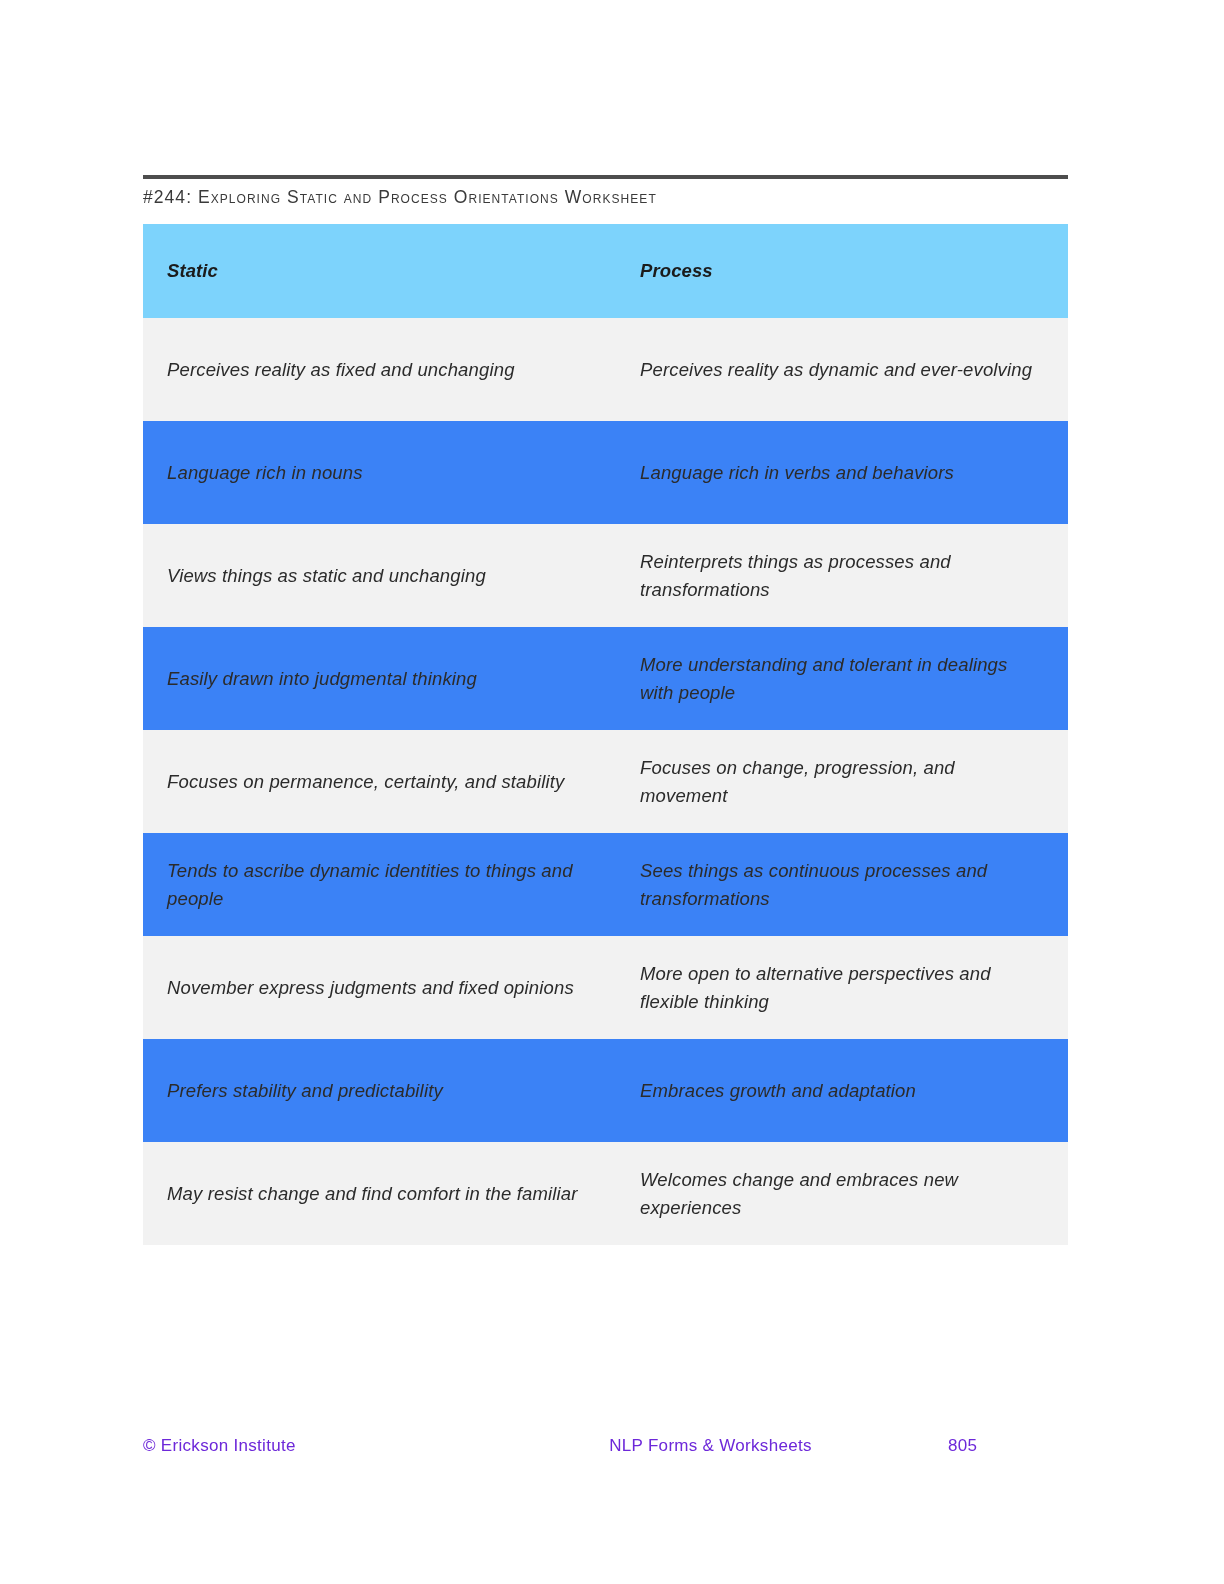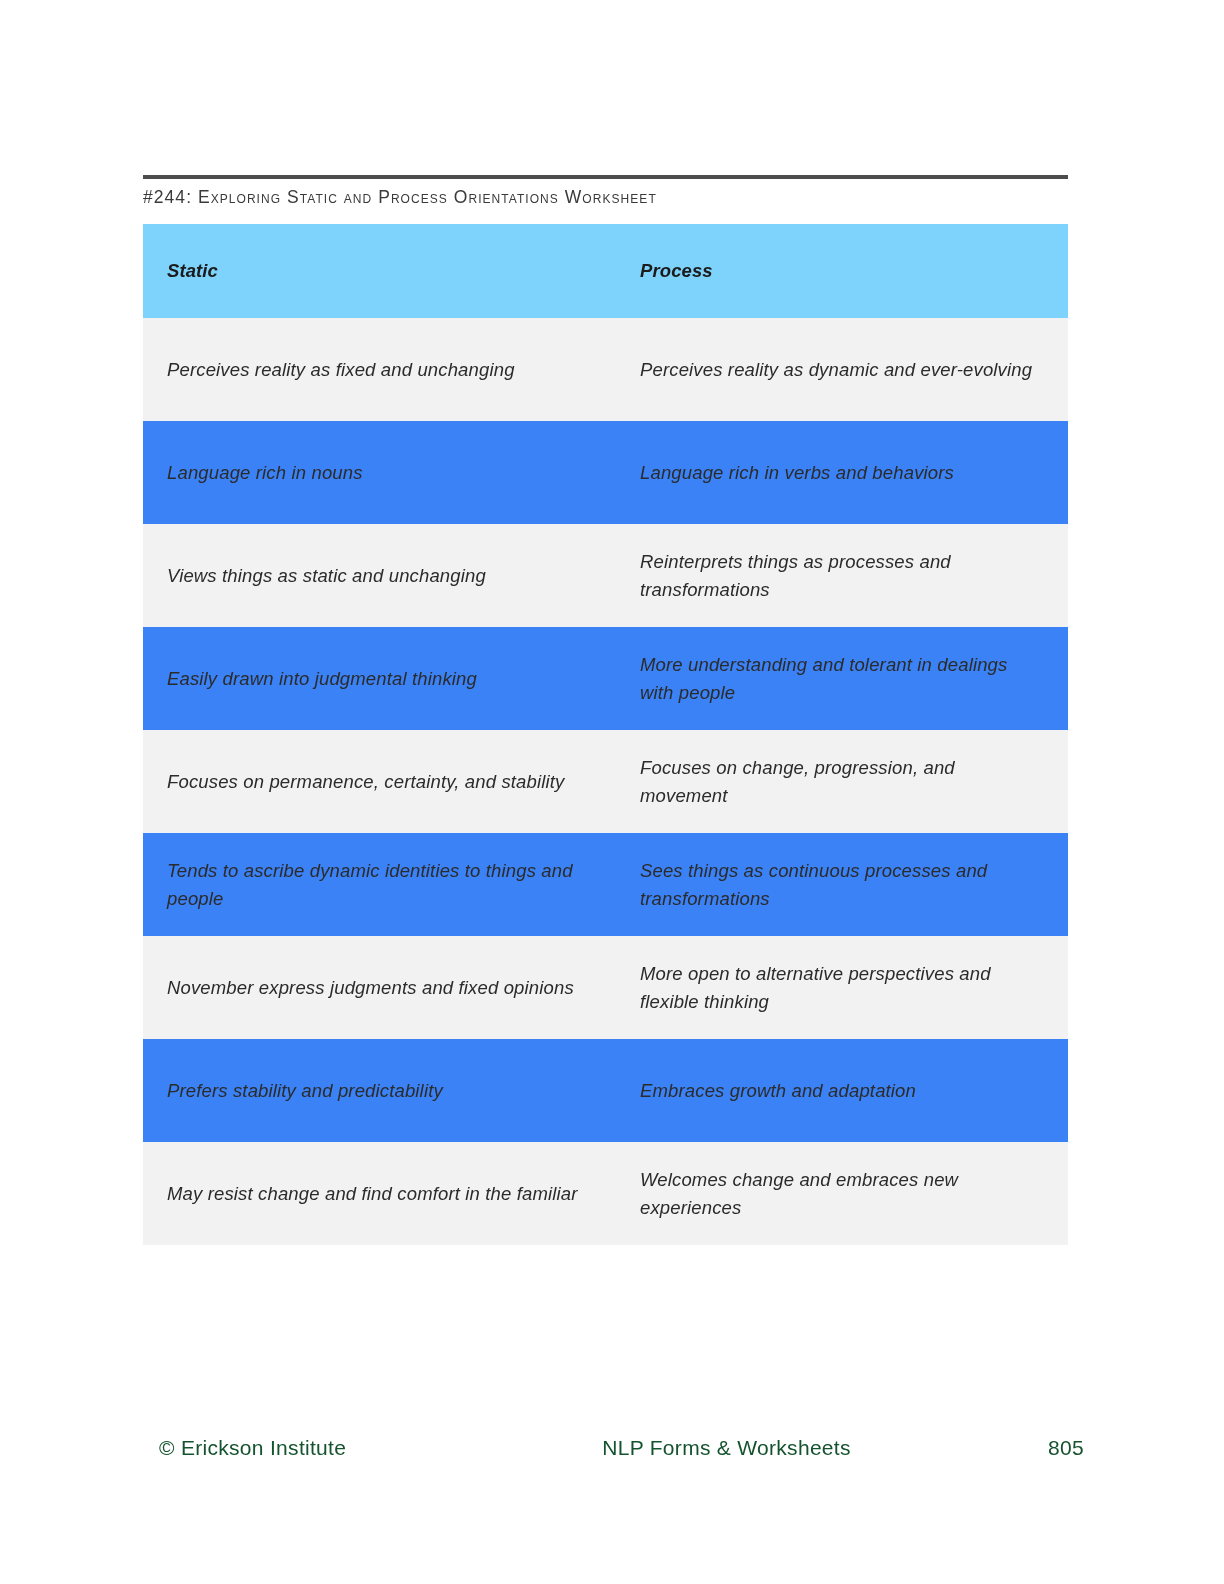--- a/index.html
+++ b/index.html
@@ -102,32 +102,32 @@
     letter-spacing: 0.15px;
   }
 
   .row.body-row {
     height: 103px;
   }
 
   
   .footer {
     position: absolute;
-    left: 16px;
+    left: 0;
     top: 1436px;
     width: 925px;
     display: flex;
     align-items: baseline;
-    font-size: 21px;
-    color: #14532d;
+    font-size: 17px;
+    color: #6d28d9;
     letter-spacing: 0.3px;
   }
   .footer .f-left { width: 330px; text-align: left; }
   .footer .f-center { flex: 1; text-align: center; }
-  .footer .f-right { width: 120px; text-align: right; }
+  .footer .f-right { width: 120px; text-align: left; }
 </style>
 </head>
 <body>
 
 <div class="page">
 
   <div class="top-rule"></div>
 
   <div class="doc-title">#244: Exploring Static and Process Orientations Worksheet</div>
 

